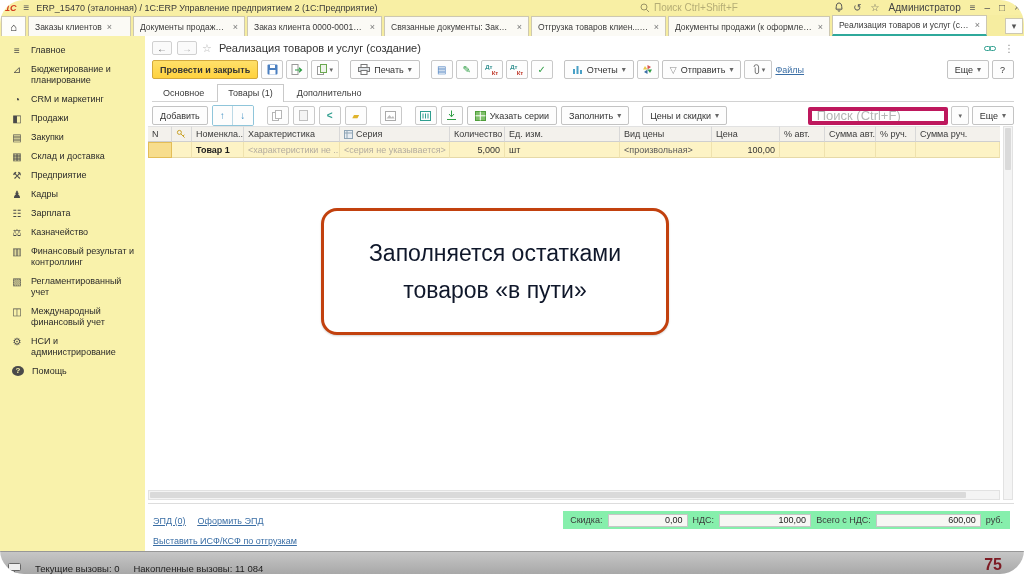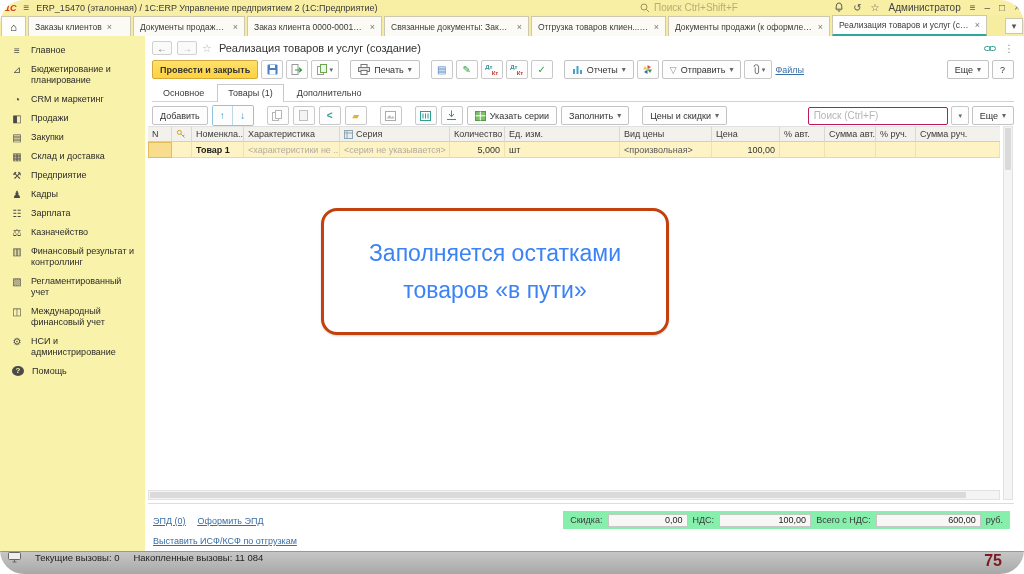--- a/index.html
+++ b/index.html
@@ -82,42 +82,42 @@
   .ftab { padding:3px 10px 3px; font-size:9px; color:#3a3a3a; cursor:pointer; border:1px solid transparent; border-bottom:none; }
   .ftab.active { background:#fff; border-color:#c9c9c9; position:relative; top:1px; padding-bottom:4px; }
 
   
   .grid-toolbar { position:absolute; left:7px; top:69px; right:10px; height:21px; display:flex; align-items:center; gap:4px; }
   .updown { display:flex; border:1px solid #8fc5da; border-radius:2px; overflow:hidden; }
   .updown .ibtn { border:none; border-radius:0; width:20px; }
   .updown .ibtn:first-child { border-right:1px solid #bcd9e6; }
   .arrow-up, .arrow-down { color:#3f8fc4; font-weight:bold; font-size:10px; }
   .search-wrap { margin-left:auto; display:flex; align-items:center; gap:3px; }
-  .search-input { width:140px; height:18px; border:1px solid #be185d; border-radius:2px; padding:0 5px;
-    font-size:10px; color:#555; font-family:"Liberation Sans",sans-serif; outline:none; }
+  .search-input { width:140px; height:18px; border:4px solid #be185d; border-radius:2px; padding:0 5px;
+    font-size:13px; color:#555; font-family:"Liberation Sans",sans-serif; outline:none; }
   .search-input::placeholder { color:#b5b5b5; }
 
   
   .grid { position:absolute; left:3px; top:90px; right:24px; }
   .grid-row { display:flex; }
   .hcell { flex-shrink:0; background:#f3f1ec; border-right:1px solid #d8d8d8; border-top:1px solid #e2e2e2;
     border-bottom:1px solid #cfcfcf; padding:2px 4px; color:#3a3a3a; height:16px; overflow:hidden;
     white-space:nowrap; display:flex; align-items:center; gap:3px; }
   .dcell { flex-shrink:0; background:#fdf3c5; border-right:1px solid #efe2ae; border-bottom:1px solid #e6d9a8;
     padding:2px 4px; height:16px; overflow:hidden; white-space:nowrap; display:flex; align-items:center; }
   .dcell.marker { background:#f7dd8d; border:1px solid #e3bd57; }
   .num { justify-content:flex-end; }
   .ph { color:#b3aca0; }
   .strong { font-weight:bold; color:#1c1c1c; }
 
   
   .callout { position:absolute; left:176px; top:172px; width:348px; height:127px; background:#fff;
     border:3px solid #c2410e; border-radius:16px; box-shadow:0 1px 2px rgba(0,0,0,.18);
     display:flex; align-items:center; justify-content:center; text-align:center; padding:6px 18px; }
-  .callout-text { font-size:23px; line-height:37px; color:#3b82f6; }
+  .callout-text { font-size:23px; line-height:37px; color:#0f172a; }
 
   
   .hscroll { position:absolute; left:3px; right:24px; top:454px; height:10px; background:#f4f4f4; border:1px solid #e2e2e2; }
   .hscroll .thumb { position:absolute; left:1px; top:1px; bottom:1px; width:96%; background:#dadada; border-radius:1px; }
   .vscroll { position:absolute; right:11px; top:90px; width:10px; height:374px; background:#f4f4f4; border:1px solid #e2e2e2; }
   .vscroll .thumb { position:absolute; left:1px; right:1px; top:1px; height:42px; background:#dadada; border-radius:1px; }
 
   
   .doc-footer { position:absolute; left:3px; right:10px; top:467px; bottom:0; border-top:1px solid #dddddd; }
   .epd-line { position:absolute; left:5px; top:12px; display:flex; gap:12px;text-decoration:underline; }
@@ -125,21 +125,21 @@
   .totals { position:absolute; right:4px; top:7px; height:18px; background:#86efac; display:flex;
     align-items:center; gap:5px; padding:0 7px; }
   .tot-label { color:#3a3a3a; }
   .tot-field { background:#f7f7f4; border:1px solid #c6c6c6; height:13px; display:flex; align-items:center;
     justify-content:flex-end; padding:0 4px; color:#222; }
   .w80 { width:80px; } .w95 { width:92px; } .w110 { width:105px; }
 
   
   .statusbar { position:absolute; left:0; bottom:0; right:0; height:23px;
     background:linear-gradient(#c6c6c6,#a8a8a8); border-top:1px solid #979797;
-    display:flex; align-items:flex-start; padding:0 8px; gap:14px; color:#1f1f1f; font-size:9.5px; }
+    display:flex; align-items:flex-end; padding:0 8px; gap:14px; color:#1f1f1f; font-size:9.5px; }
   .page-num { margin-left:auto; margin-right:14px; color:#7d1b24; font-weight:bold; font-size:16px; }
 
   svg { display:block; }
 </style>
 </head>
 <body>
 
 <div class="app">
 
   <div class="titlebar">

